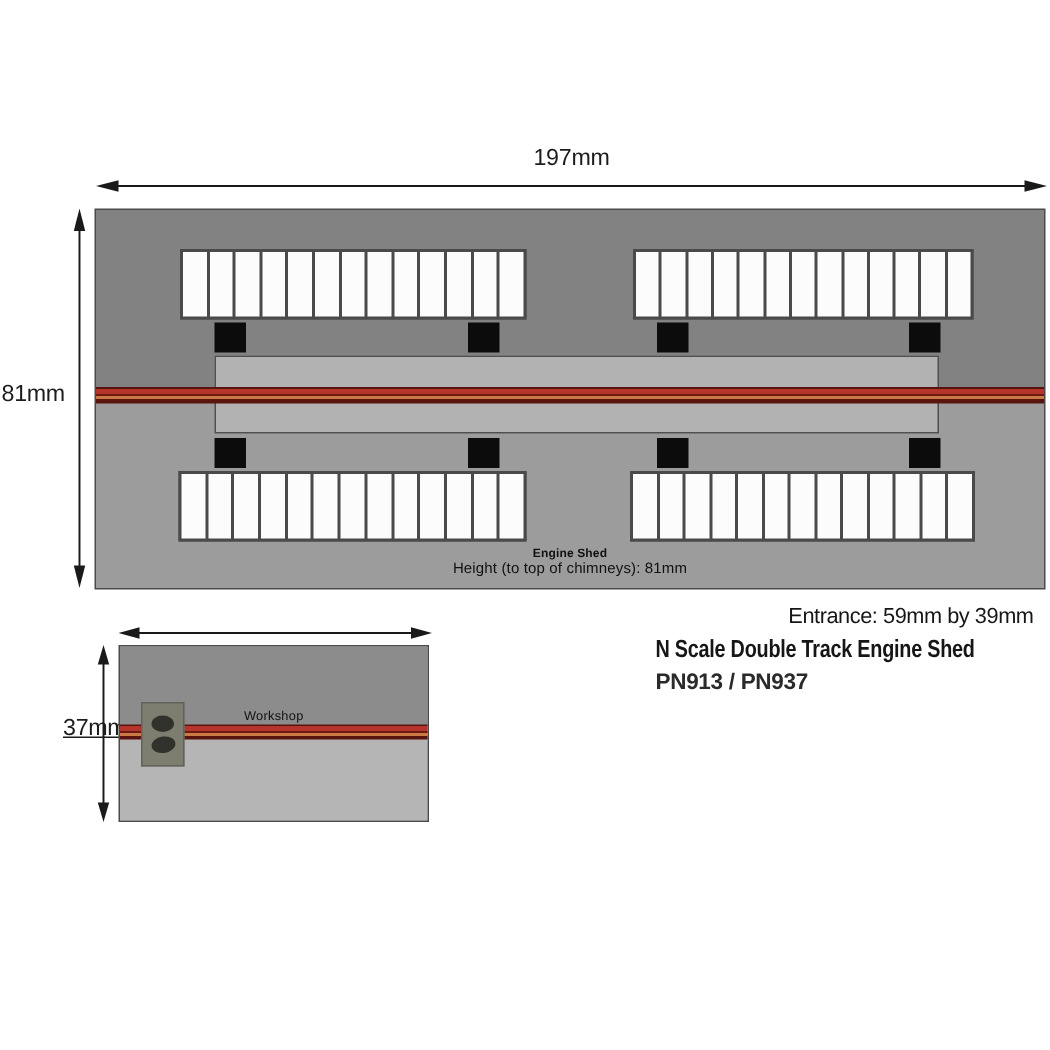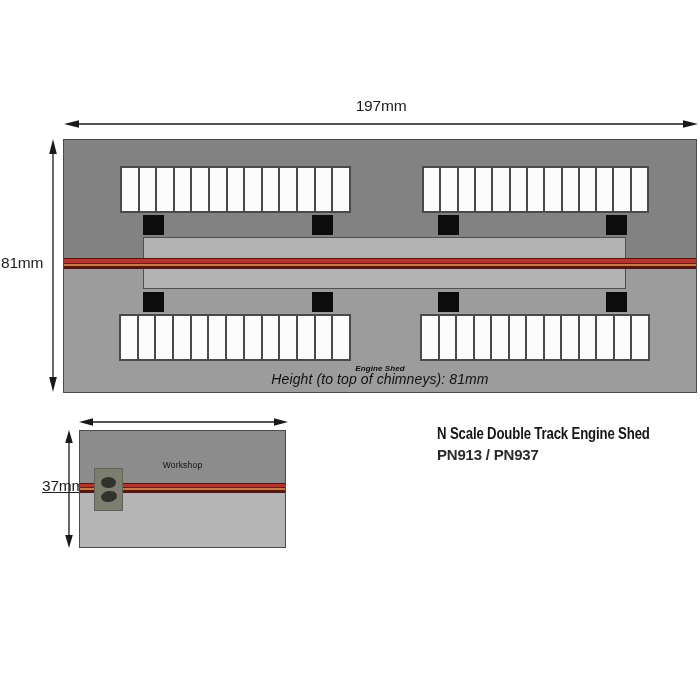--- a/index.html
+++ b/index.html
@@ -43,34 +43,34 @@
   .wb-br{left:356px;top:174px;width:230px;}
   .ch{position:absolute;width:21px;height:20px;background:#0c0c0c;z-index:3;}
   .ch.row-t{top:75px;}
   .ch.row-b{top:152px;}
   .ch.c1{left:79px;}
   .ch.c2{left:248px;}
   .ch.c3{left:374px;}
   .ch.c4{left:542px;}
   .shed-caption{
     position:absolute;left:0;right:0;top:223px;text-align:center;z-index:4;
-    color:#111;line-height:11px;font-style:italic;
+    color:#111;line-height:11px;
   }
   .shed-caption .l1{font-size:8px;font-weight:700;letter-spacing:0.1px;}
-  .shed-caption .l2{font-size:14px;letter-spacing:0.1px;}
+  .shed-caption .l2{font-size:10px;letter-spacing:0.1px;}
 
   
   .workshop{
     position:absolute;left:79px;top:430px;width:207px;height:118px;
     background:linear-gradient(to bottom,#8c8c8c 0,#8c8c8c 58px,#b5b5b5 58px,#b5b5b5 100%);
     border:1.5px solid #4a4a4a;box-sizing:border-box;
   }
   .workshop .band{top:52px;height:10px;}
   .ws-caption{
-    position:absolute;left:50%;top:29px;transform:translateX(-50%);
+    position:absolute;left:50%;top:41px;transform:translateX(-50%);
     font-size:8.5px;color:#111;z-index:3;letter-spacing:0.2px;
   }
   .vent{
     position:absolute;left:14px;top:37px;width:29px;height:43px;
     background:#7d7d70;border:1px solid #62625a;box-sizing:border-box;z-index:4;
   }
   .vent .hole{position:absolute;background:#32322c;border-radius:50%;}
   .vent .h1{left:6px;top:8px;width:15px;height:11px;}
   .vent .h2{left:6px;top:22px;width:16px;height:11px;transform:rotate(-8deg);}
 
@@ -205,16 +205,17 @@
 
   <div class="workshop">
     <div class="band"></div>
     <div class="ws-caption">Workshop</div>
     <div class="vent">
       <div class="hole h1"></div>
       <div class="hole h2"></div>
     </div>
   </div>
 
+  <div class="lbl entrance">Entrance: 59mm by 39mm</div>
   <div class="lbl prod-name">N Scale Double Track Engine Shed</div>
   <div class="lbl prod-codes">PN913 / PN937</div>
 
 </div>
 
 </body></html>

